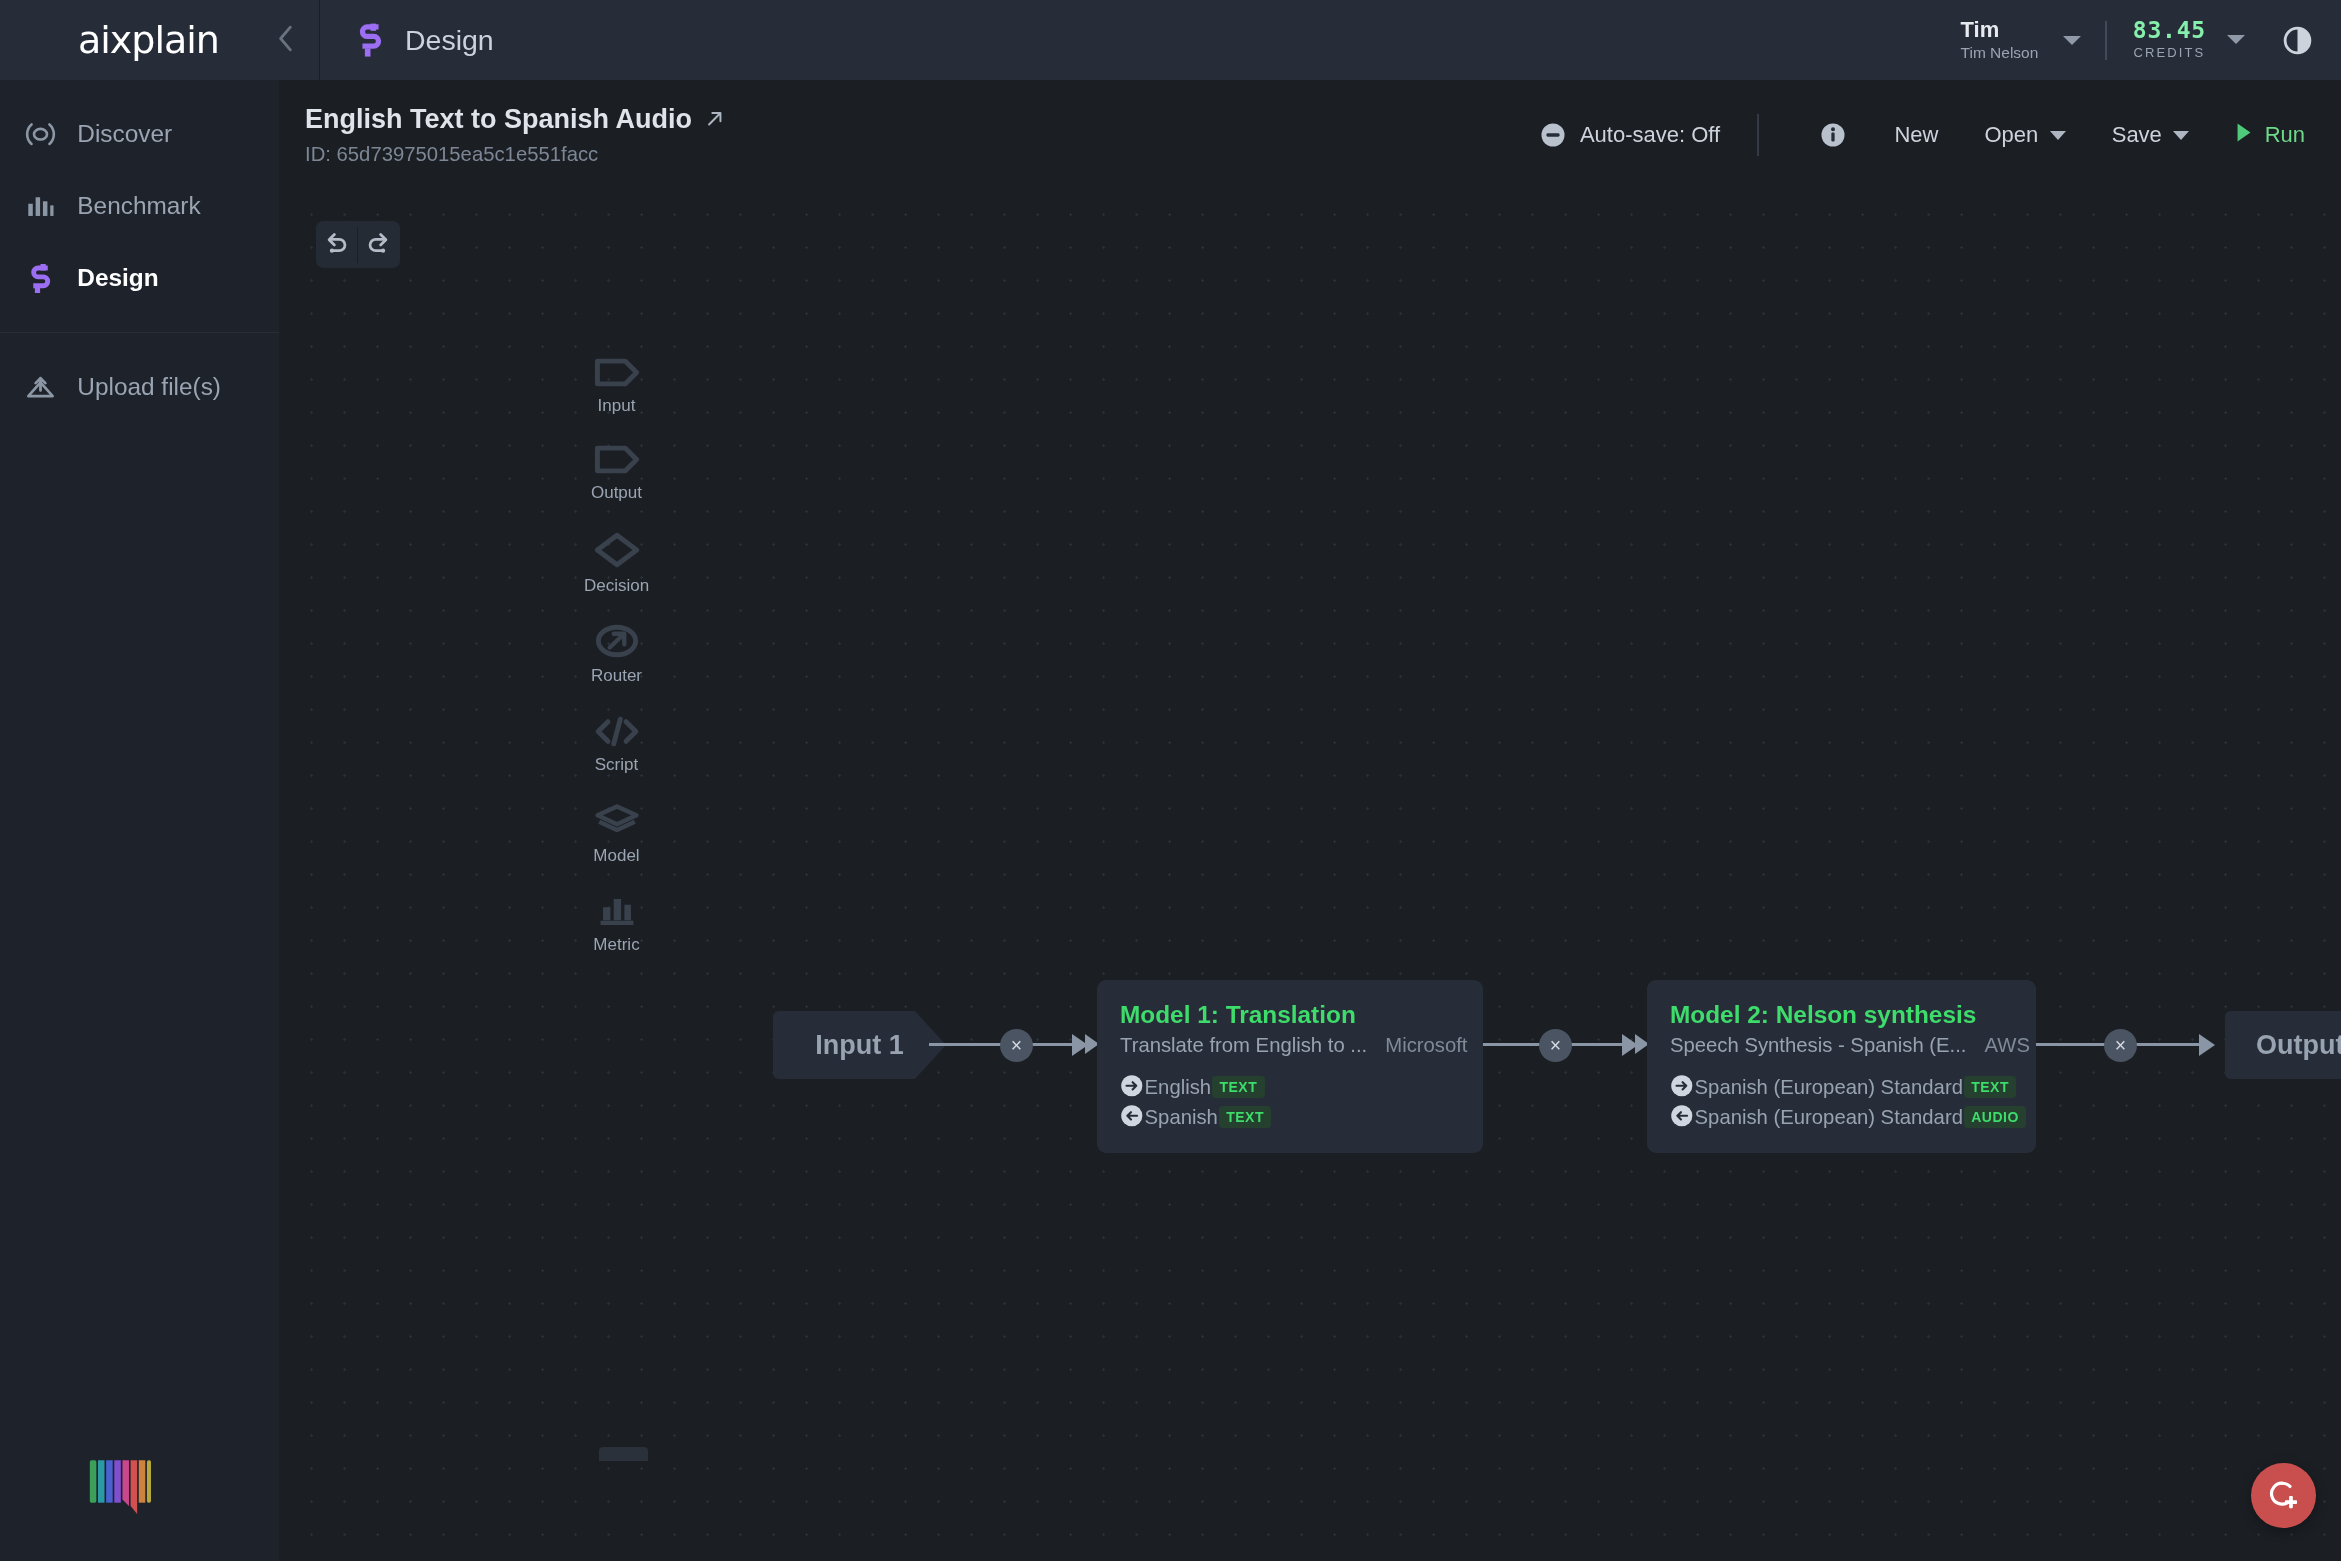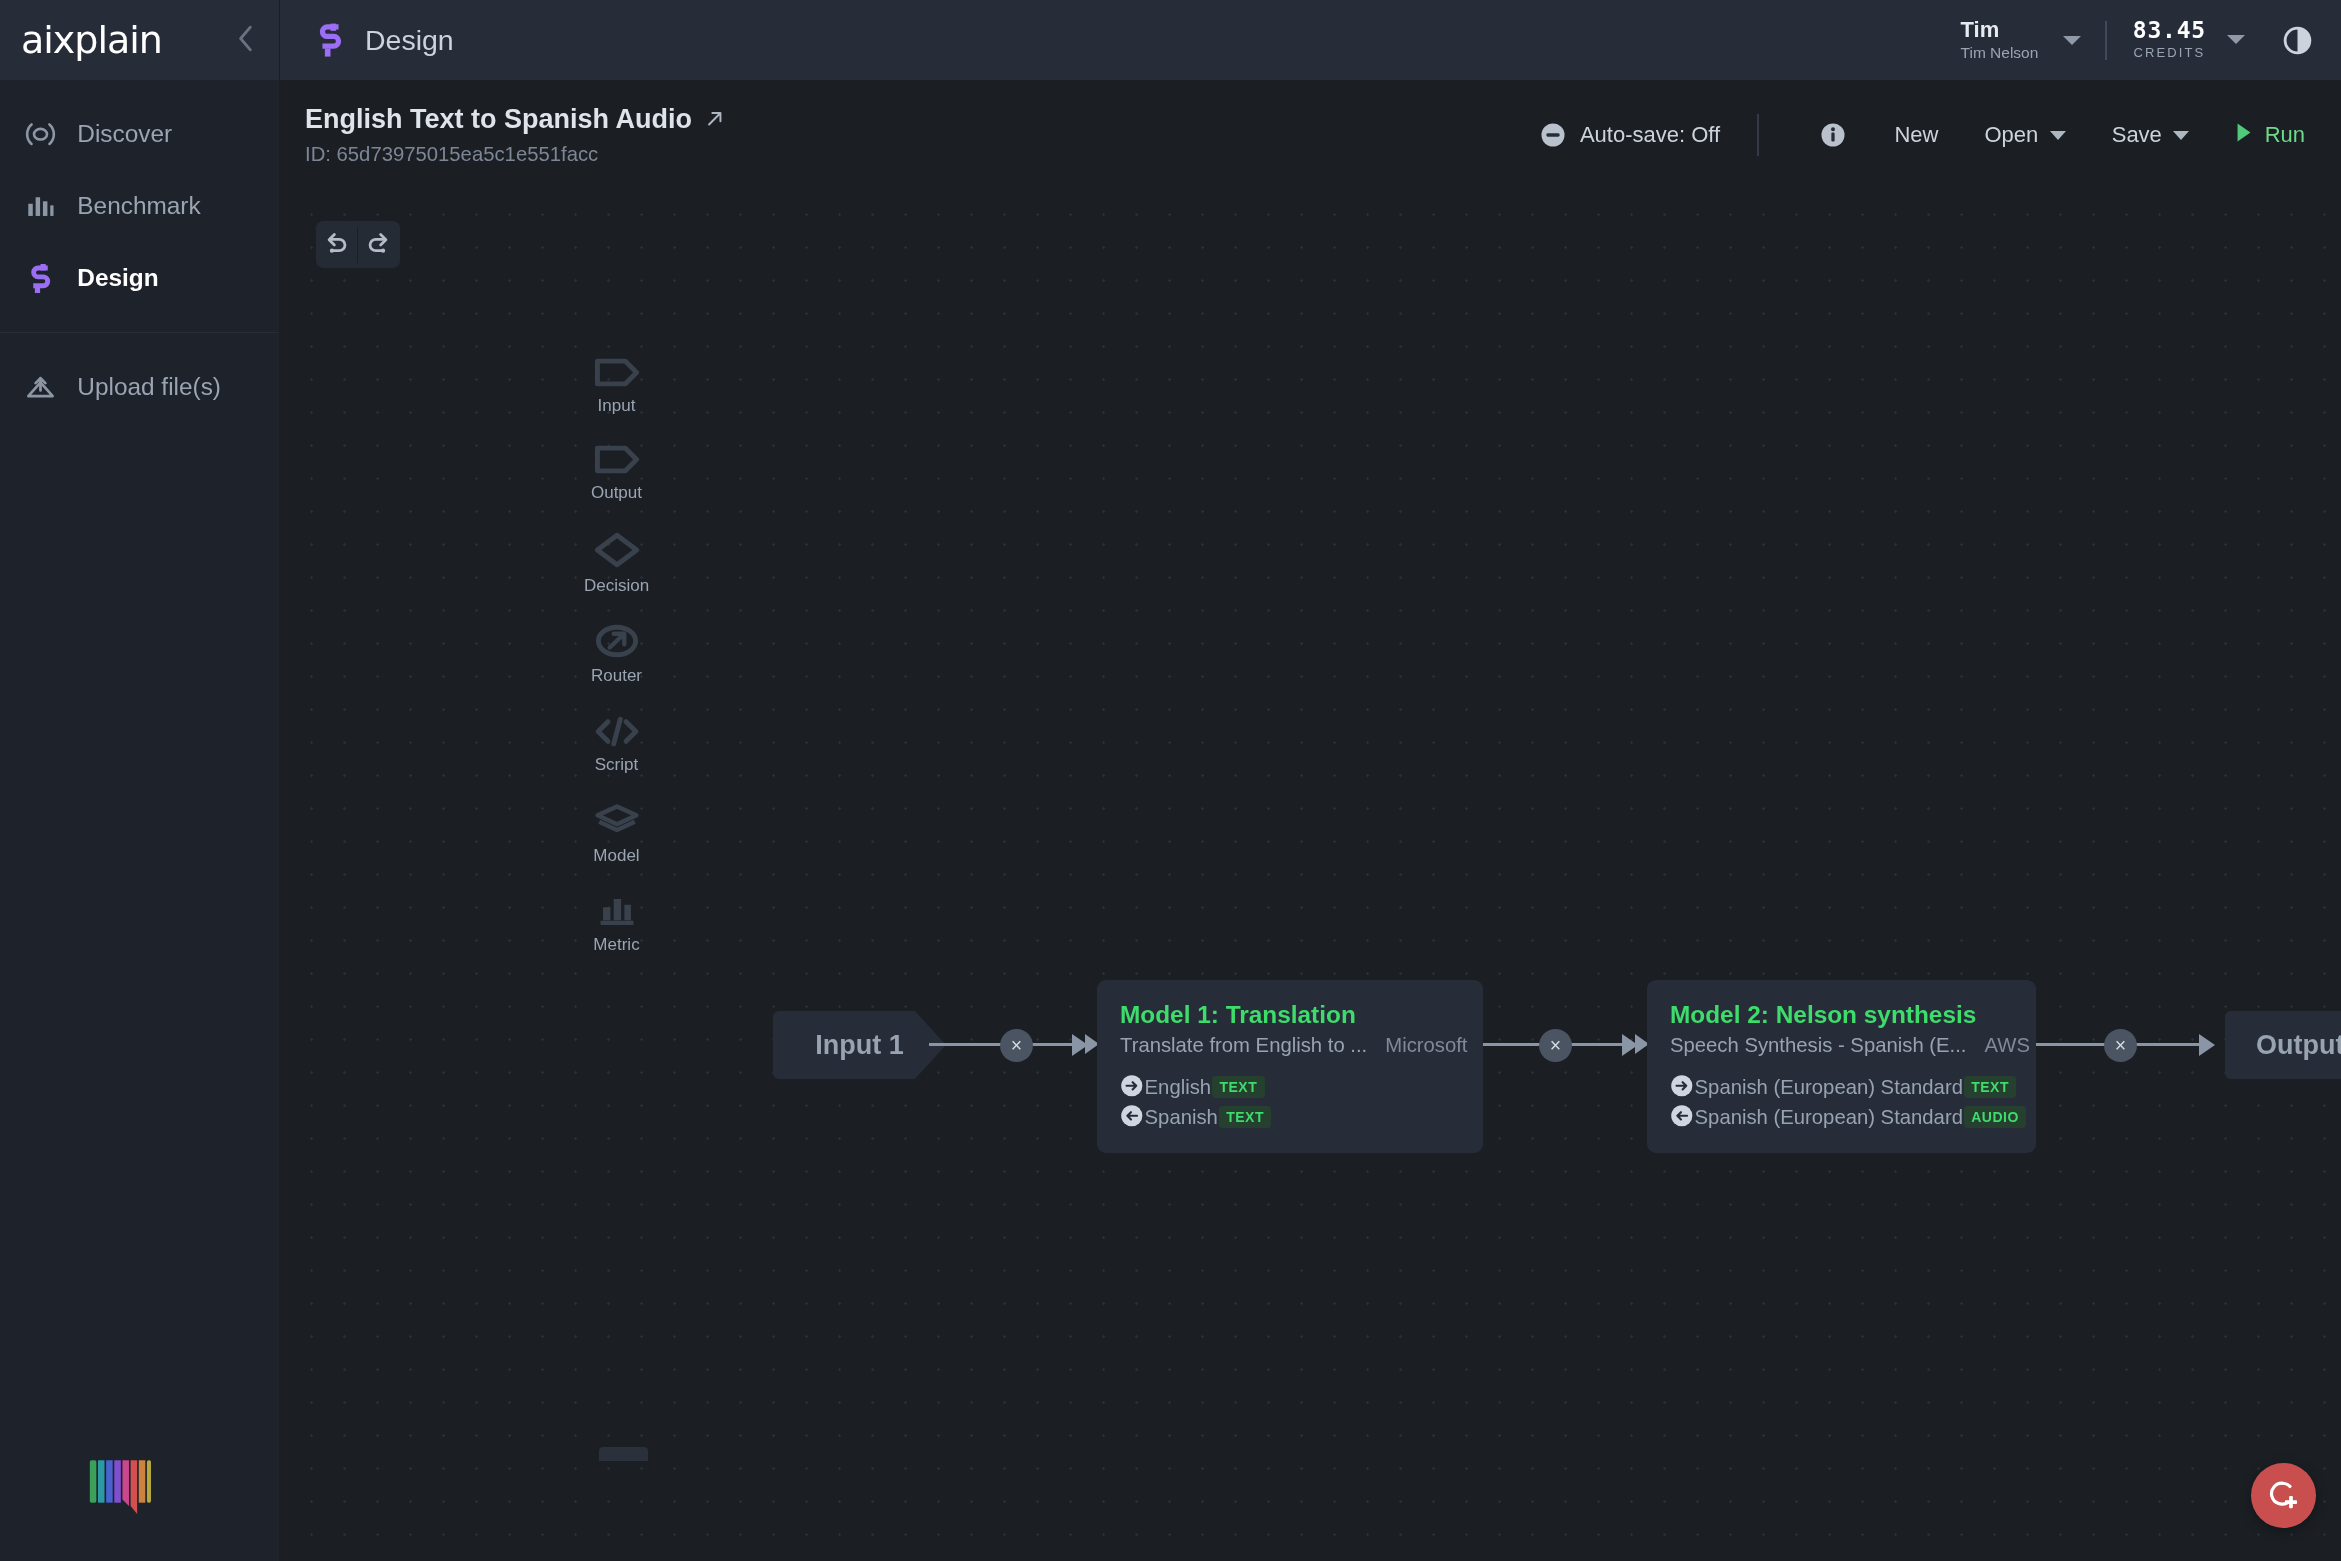--- a/index.html
+++ b/index.html
@@ -12,21 +12,22 @@
 
   
   .topbar {
     position: absolute; top: 0; left: 0; width: 2342px; height: 80px;
     background: #272d38;
     display: flex; align-items: center;
   }
   .brand-zone {
     width: 279px; height: 80px; flex: 0 0 279px;
     display: flex; align-items: center; justify-content: space-between;
-    padding: 0 23px 0 21px;
+    padding: 0 23px 0 38px;
+    margin-left: 40px;
   }
   .brand-logo { display: flex; align-items: baseline; }
   .brand-logo .txt {
     font-size: 38px; color: #ffffff; letter-spacing: -1px; font-weight: 400;
     font-family: "DejaVu Sans", sans-serif;
   }
   .collapse-btn { cursor: pointer; opacity: .75; }
 
   .header-app {
     flex: 1; display: flex; align-items: center; height: 80px; padding-left: 34px;
@@ -38,21 +39,21 @@
   .header-right { display: flex; align-items: center; height: 80px; padding-right: 28px; gap: 0; }
   .user-block { display: flex; align-items: center; gap: 24.4px; padding-right: 24.4px; }
   .user-text { text-align: left; }
   .user-text .u-name { font-size: 22px; color: #e7ebf0; font-weight: bold; line-height: 1.15; }
   .user-text .u-full { font-size: 15.5px; color: #9aa4b2; line-height: 1.3; }
   .caret { width: 0; height: 0; border-left: 9px solid transparent; border-right: 9px solid transparent;
            border-top: 9px solid #8f99a7; cursor: pointer; }
   .vdiv { width: 1.6px; height: 39px; background: #414a58; margin: 0 26px 0 0; }
   .credits-block { display: flex; align-items: center; gap: 21px; padding-right: 36px; }
   .credits-text { text-align: center; }
-  .credits-text .c-num { font-size: 23px; color: #ffffff; font-weight: bold; letter-spacing: 0.8px;
+  .credits-text .c-num { font-size: 23px; color: #86efac; font-weight: bold; letter-spacing: 0.8px;
                          font-family: "DejaVu Sans Mono", monospace; line-height: 1.1; }
   .credits-text .c-lab { font-size: 13px; color: #9aa4b2; letter-spacing: 2.1px; line-height: 1.5; }
   .theme-toggle { cursor: pointer; display: flex; }
 
   
   .sidebar {
     position: absolute; top: 80px; left: 0; width: 279px; height: 1481px;
     background: #1e232b;
     display: flex; flex-direction: column;
   }

